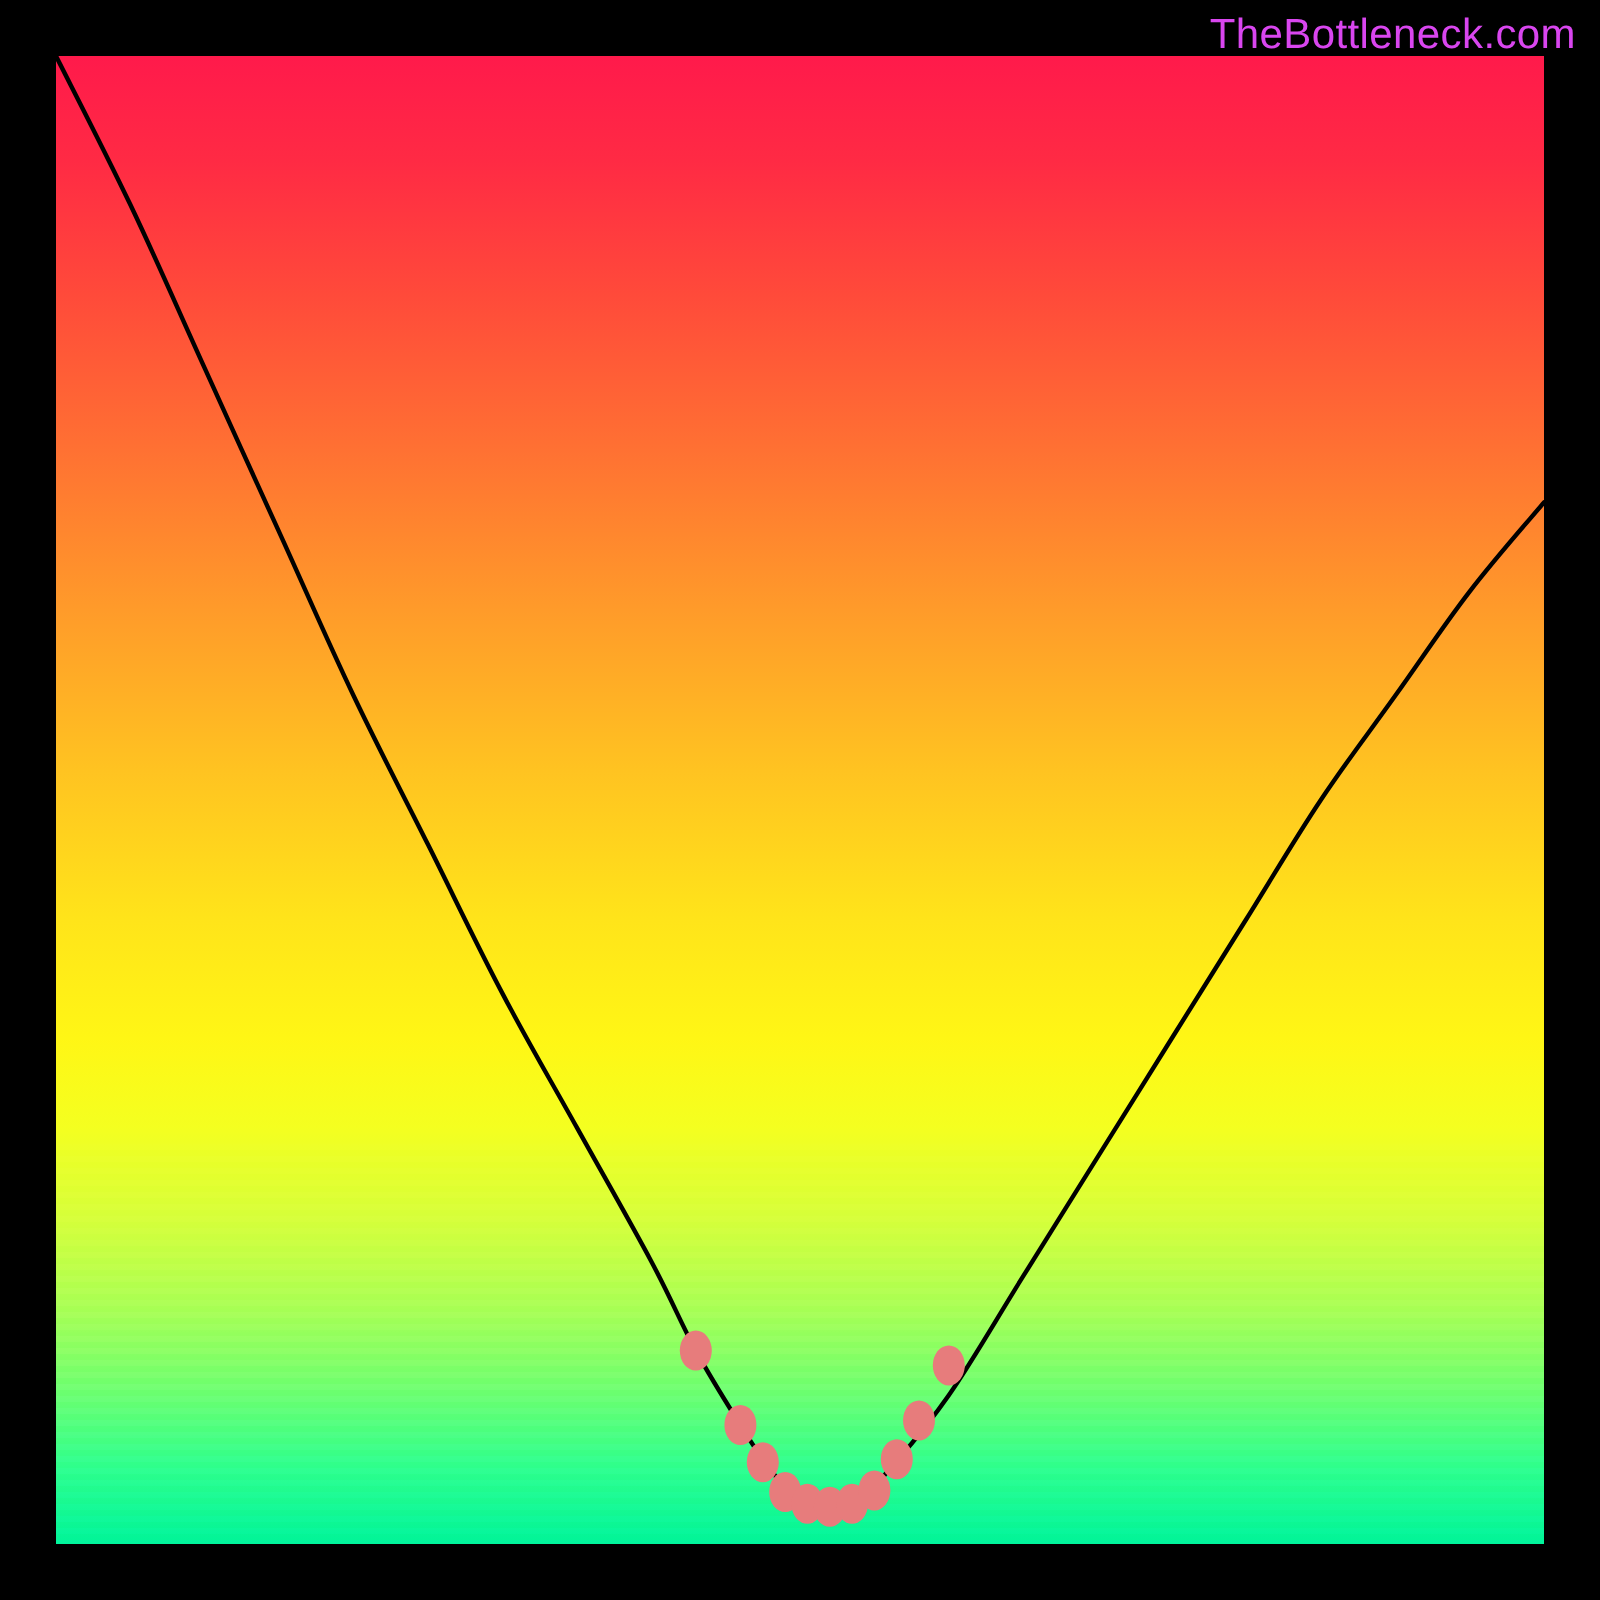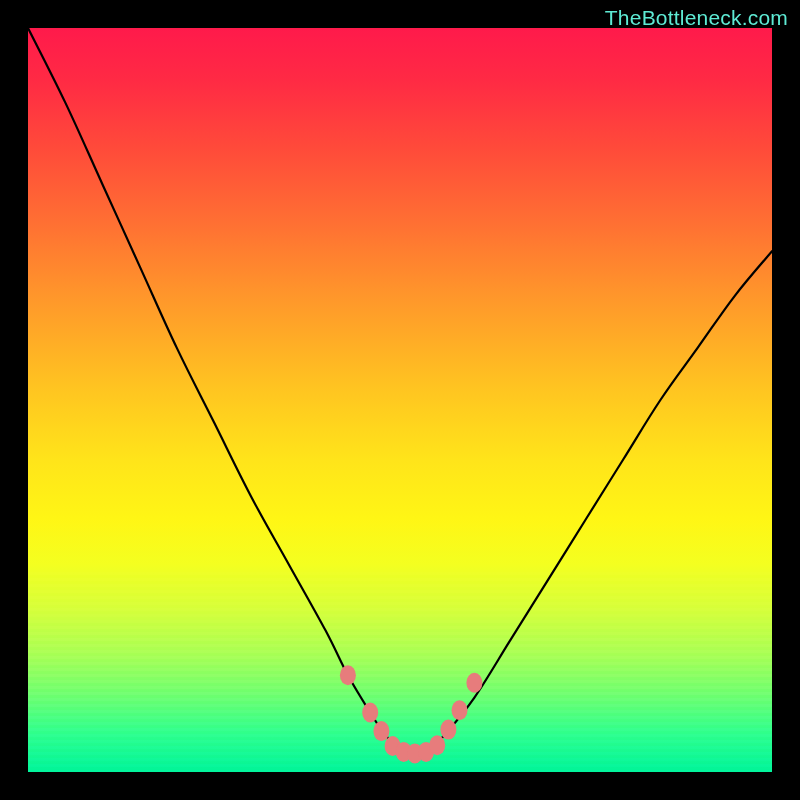--- a/index.html
+++ b/index.html
@@ -55,21 +55,21 @@
       rgba(0,0,0,0.04) 3px,
       rgba(0,0,0,0.04) 6px
     );
     mix-blend-mode: overlay;
     opacity: 0.6;
   }
   .watermark {
     position: absolute;
     top: 6px;
     right: 12px;
-    color: #5eead4;
+    color: #d946ef;
     font-size: 21px;
     font-weight: 500;
     letter-spacing: 0.2px;
     z-index: 50;
   }
   svg.curve {
     position: absolute;
     left: 0;
     top: 0;
     width: 744px;

